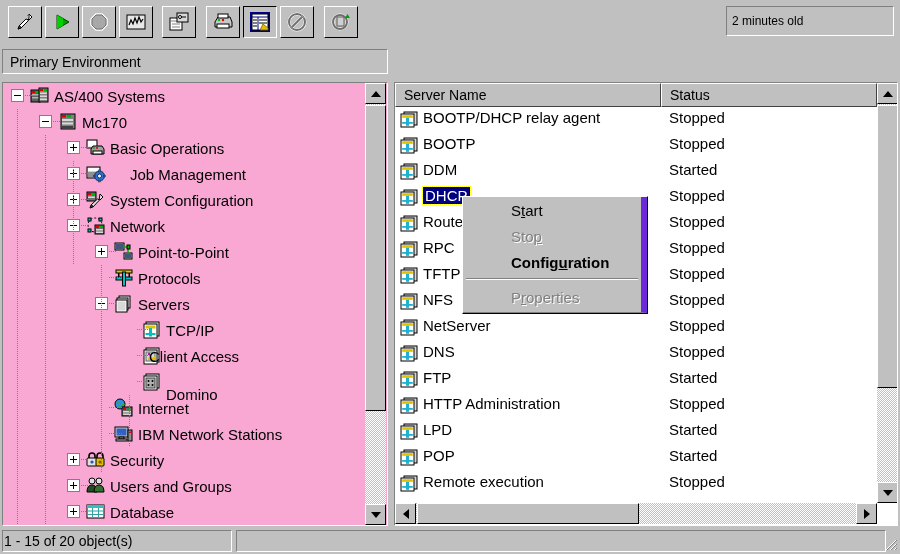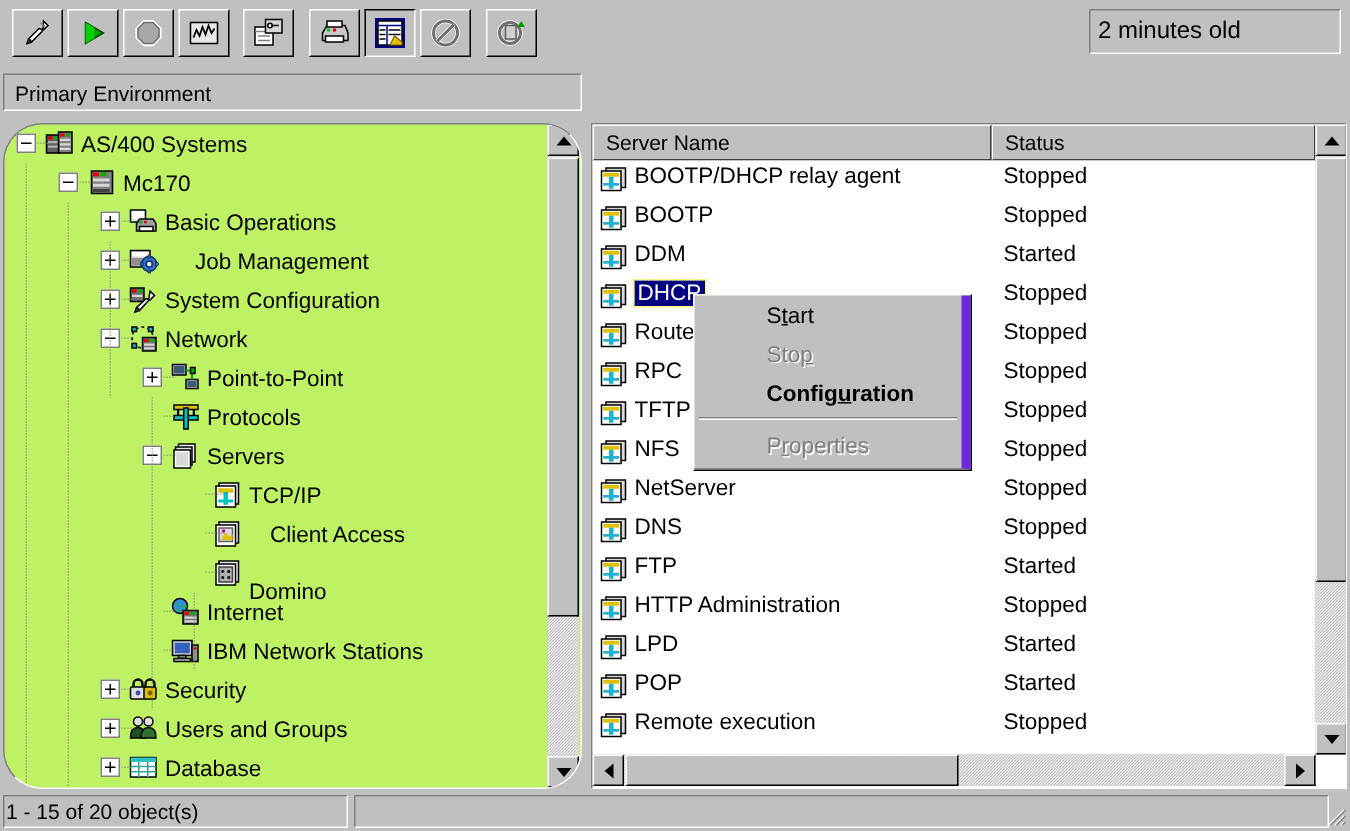--- a/index.html
+++ b/index.html
@@ -49,21 +49,21 @@
     position: absolute;
     left: 726px; top: 6px;
     width: 168px; height: 30px;
     background: #c0c0c0;
     border-top: 1px solid #808080;
     border-left: 1px solid #808080;
     border-right: 1px solid #ffffff;
     border-bottom: 1px solid #ffffff;
     display: flex; align-items: center;
     padding-left: 5px;
-    font-size: 16px;
+    font-size: 12px;
   }
 
   
   .paneheader {
     position: absolute;
     height: 25px;
     background: #c0c0c0;
     border-top: 1px solid #808080;
     border-left: 1px solid #808080;
     border-right: 1px solid #ffffff;
@@ -73,27 +73,26 @@
     font-size: 14px;
     white-space: pre;
   }
   #leftheader  { left: 2px;   top: 49px; width: 386px; }
   #rightheader { left: 394px; top: 49px; width: 504px; margin-top: 44px; }
 
   
   #leftpane {
     position: absolute; left: 2px; top: 82px;
     width: 386px; height: 444px;
-    background: #bef264;
+    background: #f9a8d4;
     border-top: 1px solid #808080;
     border-left: 1px solid #808080;
     border-right: 1px solid #ffffff;
     border-bottom: 1px solid #ffffff;
     overflow: hidden;
-    border-radius: 26px;
   }
   #rightpane {
     position: absolute; left: 394px; top: 82px;
     width: 504px; height: 444px;
     background: #ffffff;
     border-top: 1px solid #808080;
     border-left: 1px solid #808080;
     border-right: 1px solid #ffffff;
     border-bottom: 1px solid #ffffff;
     overflow: hidden;
@@ -523,21 +522,21 @@
           <span class="tlabel" style="left: 163px;">TCP/IP</span>
         </div>
         <div class="trow">
           <svg width="20" height="20" viewBox="0 0 20 20" class="ticon" style="left: 139px; top: 3px;">
             <rect x="4" y="2" width="13" height="14" fill="#e8e8e8" stroke="#000"></rect>
            <rect x="2" y="4" width="13" height="14" fill="#ffffff" stroke="#000"></rect>
            <rect x="4" y="6" width="9" height="9" fill="#d8d8d8" stroke="#606060"></rect>
            <polygon points="6,13 8,9 11,12 13,10 13,14 6,14" fill="#e0c000"></polygon>
            <circle cx="7" cy="8" r="1.2" fill="#c000c0"></circle>
           </svg>
-          <span class="tlabel" style="left: 177px;">Client Access</span>
+          <span class="tlabel" style="left: 146px;">Client Access</span>
         </div>
         <div class="trow">
           <svg width="20" height="20" viewBox="0 0 20 20" class="ticon" style="left: 139px; top: 3px;">
             <rect x="4" y="2" width="13" height="14" fill="#e8e8e8" stroke="#000"></rect>
            <rect x="2" y="4" width="13" height="14" fill="#ffffff" stroke="#000"></rect>
            <rect x="4" y="6" width="9" height="10" fill="#b0b0b0" stroke="#404040"></rect>
            <circle cx="6.5" cy="9" r="1" fill="#000"></circle>
             <circle cx="10.5" cy="9" r="1" fill="#000"></circle>
            <circle cx="6.5" cy="13" r="1" fill="#000"></circle>
             <circle cx="10.5" cy="13" r="1" fill="#000"></circle>

